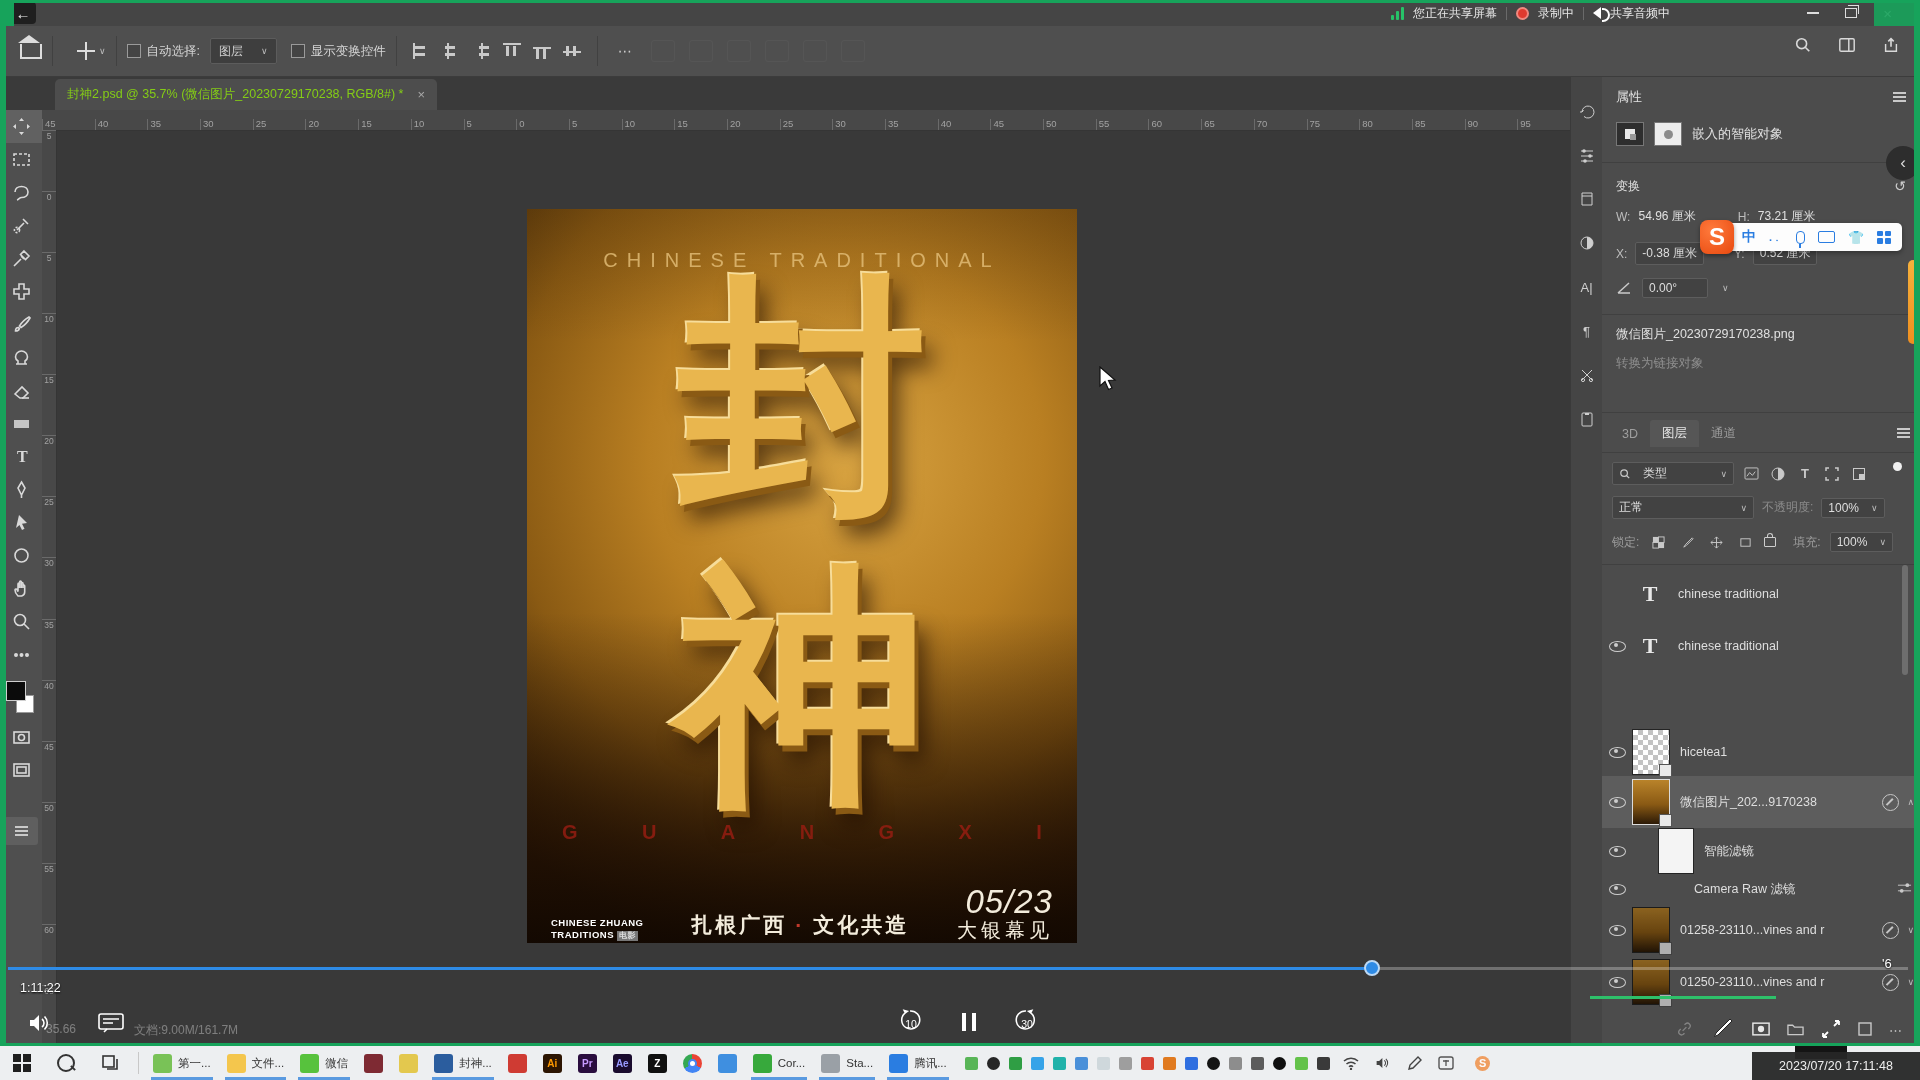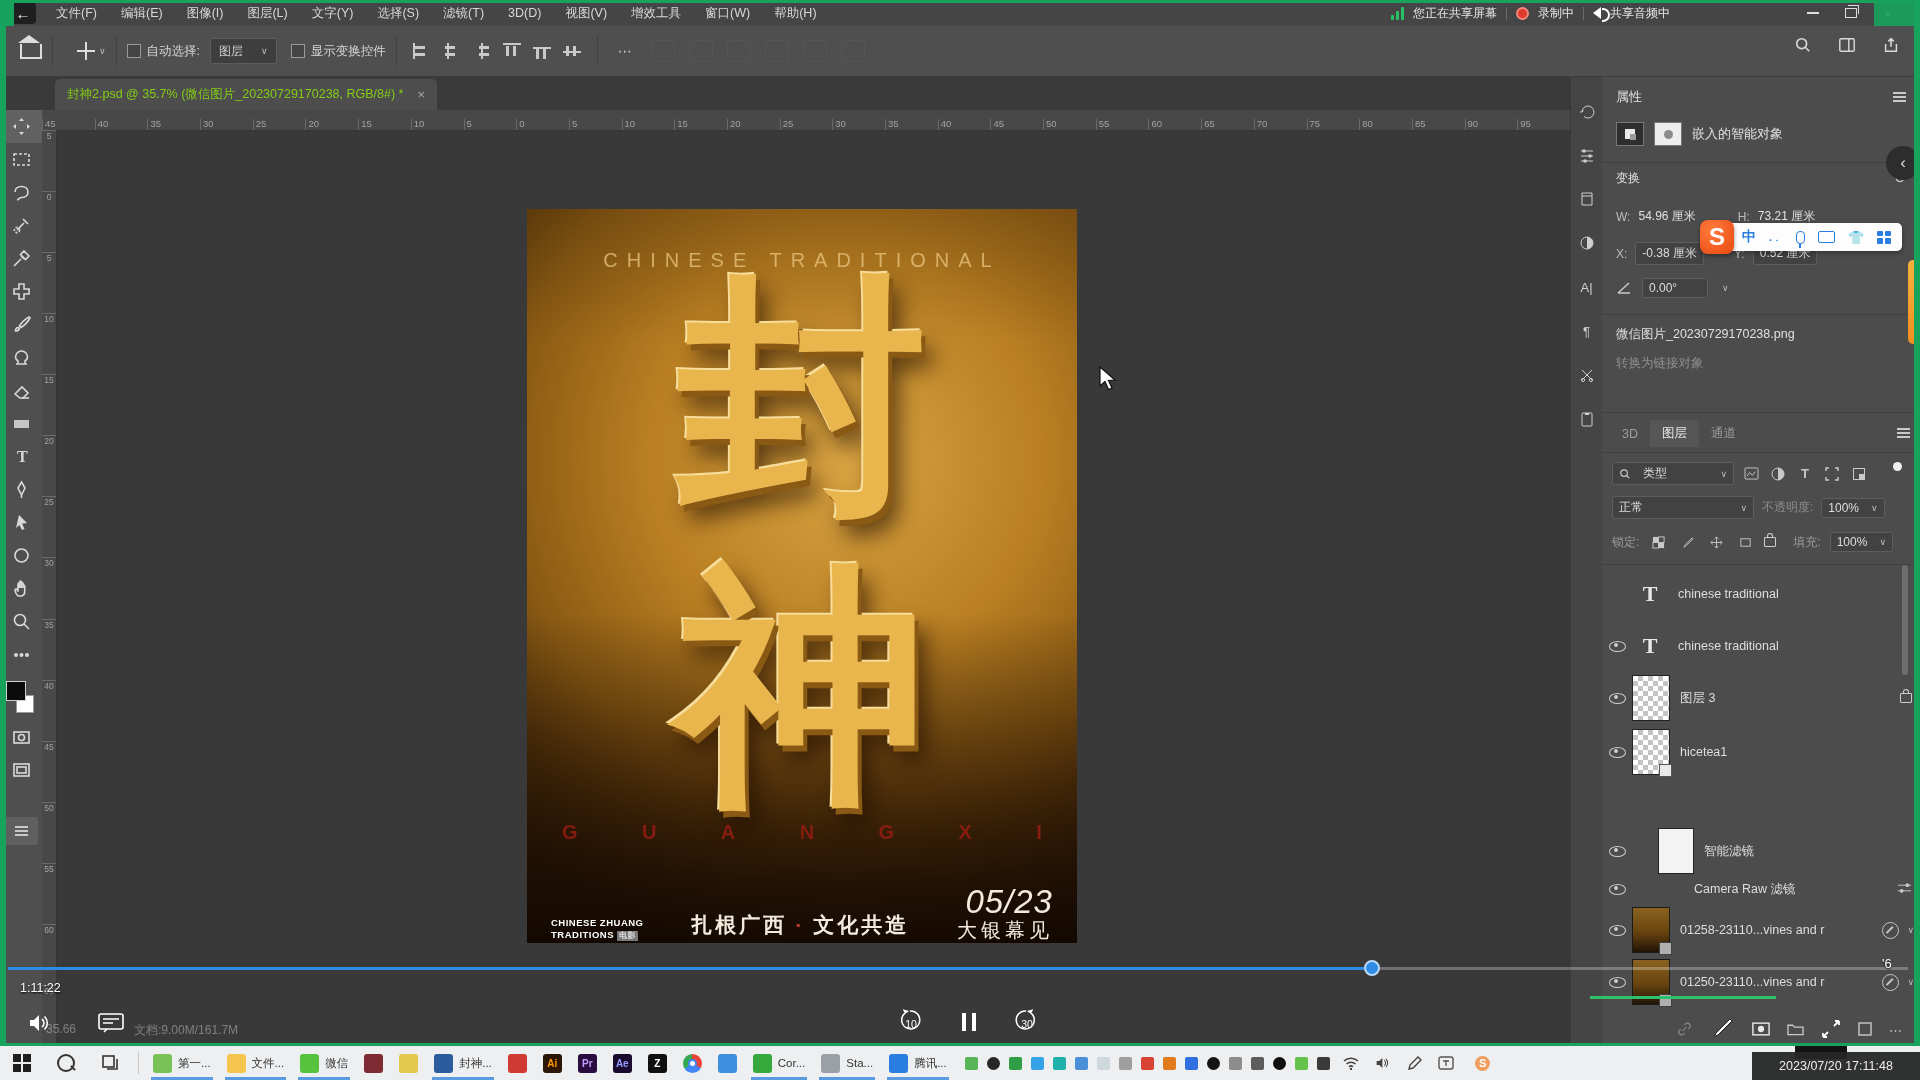--- a/index.html
+++ b/index.html
@@ -179,34 +179,20 @@
   #blackpeek{left:1795px;top:1046px;width:52px;height:13px;background:#141414;z-index:71;}
   .winlogo{display:grid;grid-template-columns:8px 8px;grid-gap:1.5px;}
   .winlogo i{background:#1f1f1f;width:8px;height:8px;display:block;}
   .searchc{width:14px;height:14px;border:2px solid #333;border-radius:50%;position:relative;}
   .searchc::after{content:"";position:absolute;left:11px;top:11px;width:6px;height:2px;background:#333;transform:rotate(45deg);}
 </style>
 </head>
 <body>
 
 <div id="topbar" class="abs">
-  <div id="menus">
-      <div class="menu-item">文件(F)</div>
-      <div class="menu-item">编辑(E)</div>
-      <div class="menu-item">图像(I)</div>
-      <div class="menu-item">图层(L)</div>
-      <div class="menu-item">文字(Y)</div>
-      <div class="menu-item">选择(S)</div>
-      <div class="menu-item">滤镜(T)</div>
-      <div class="menu-item">3D(D)</div>
-      <div class="menu-item">视图(V)</div>
-      <div class="menu-item">增效工具</div>
-      <div class="menu-item">窗口(W)</div>
-      <div class="menu-item">帮助(H)</div>
-    </div>
   <div id="sharestatus">
     <span class="sigbars">
         <i style="height:5px"></i>
         <i style="height:9px"></i>
         <i style="height:13px"></i>
       </span>
     <span>您正在共享屏幕</span>
     <span class="vd"></span>
     <span class="reddot"></span>
     <span>录制中</span>
@@ -556,21 +542,21 @@
           <rect x="6" y="6" width="6" height="6" fill="#9a9a9a"></rect>
         </svg>
       </span>
     <span class="thumb-ico" style="background:#ededed;">
         <span style="width:9px;height:9px;border-radius:50%;background:#8b8b8b;display:block"></span>
       </span>
     <span class="val" style="font-size:13px">嵌入的智能对象</span>
   </div>
   <div class="rp rp-div" style="top:86px"></div>
 
-  <div class="rp" style="top:94px;display:flex;justify-content:space-between;padding:0 14px;">
+  <div class="rp" style="top:102px;display:flex;justify-content:space-between;padding:0 14px;">
     <span class="val">变换</span>
     <span style="color:#cdcdcd;font-size:14px;">↺</span>
   </div>
 
   <div class="rp" style="top:132px;display:flex;gap:8px;padding:0 14px;align-items:center;">
     <span class="lbl">W:</span>
     <span class="val">54.96 厘米</span>
     <span style="width:26px"></span>
     <span class="lbl">H:</span>
     <span class="val">73.21 厘米</span>
@@ -696,36 +682,39 @@
         <span class="lthumb" style="width: 36px; height: 34px; border: none; background: rgb(76, 76, 76); display: flex; align-items: center; justify-content: center; color: rgb(232, 232, 232); font-size: 22px; font-family: &quot;Liberation Serif&quot;, serif; font-weight: bold;">T</span>
         <span class="lname">chinese traditional</span>
       </div>
       <div class="lrow" style="height: 52px; top: 52px; position: absolute;">
         <span class="eyebox">
           <span class="eye"></span>
         </span>
         <span class="lthumb" style="width: 36px; height: 34px; border: none; background: rgb(76, 76, 76); display: flex; align-items: center; justify-content: center; color: rgb(232, 232, 232); font-size: 22px; font-family: &quot;Liberation Serif&quot;, serif; font-weight: bold;">T</span>
         <span class="lname">chinese traditional</span>
       </div>
-      <div class="lrow" style="height: 52px; top: 104px; position: absolute;">
-        <span class="eyebox">
-          <span class="eye"></span>
-        </span>
-        <span class="lthumb checker" style="width: 36px; height: 44px; border: 1px solid rgb(36, 36, 36);"></span>
-        <span class="lname">图层 3</span>
-        <span class="lockg"></span>
-      </div>
       <div class="lrow" style="height: 52px; top: 158px; position: absolute;">
         <span class="eyebox">
           <span class="eye"></span>
         </span>
         <span class="lthumb checker" style="width: 36px; height: 44px; border: 1px solid rgb(36, 36, 36);">
           <span class="smartbadge"></span>
         </span>
         <span class="lname">hicetea1</span>
+      </div>
+      <div class="lrow selected" style="height: 52px; top: 208px; position: absolute;">
+        <span class="eyebox">
+          <span class="eye"></span>
+        </span>
+        <span class="lthumb postermini" style="width: 36px; height: 44px; border: 1.5px solid rgb(220, 220, 220);">
+          <span class="smartbadge"></span>
+        </span>
+        <span class="lname">微信图片_202...9170238</span>
+        <span class="fxring"></span>
+        <span class="caret" style="margin-right: 6px;">∧</span>
       </div>
       <div class="lrow" style="height: 46px; top: 260px; position: absolute;">
         <span class="eyebox">
           <span class="eye"></span>
         </span>
         <span style="width: 26px; flex: 0 0 auto;"></span>
         <span class="lthumb" style="width: 34px; height: 44px; border: 1px solid rgb(36, 36, 36); background: rgb(244, 244, 244);"></span>
         <span class="lname">智能滤镜</span>
       </div>
       <div class="lrow" style="height: 30px; top: 306px; position: absolute;">

